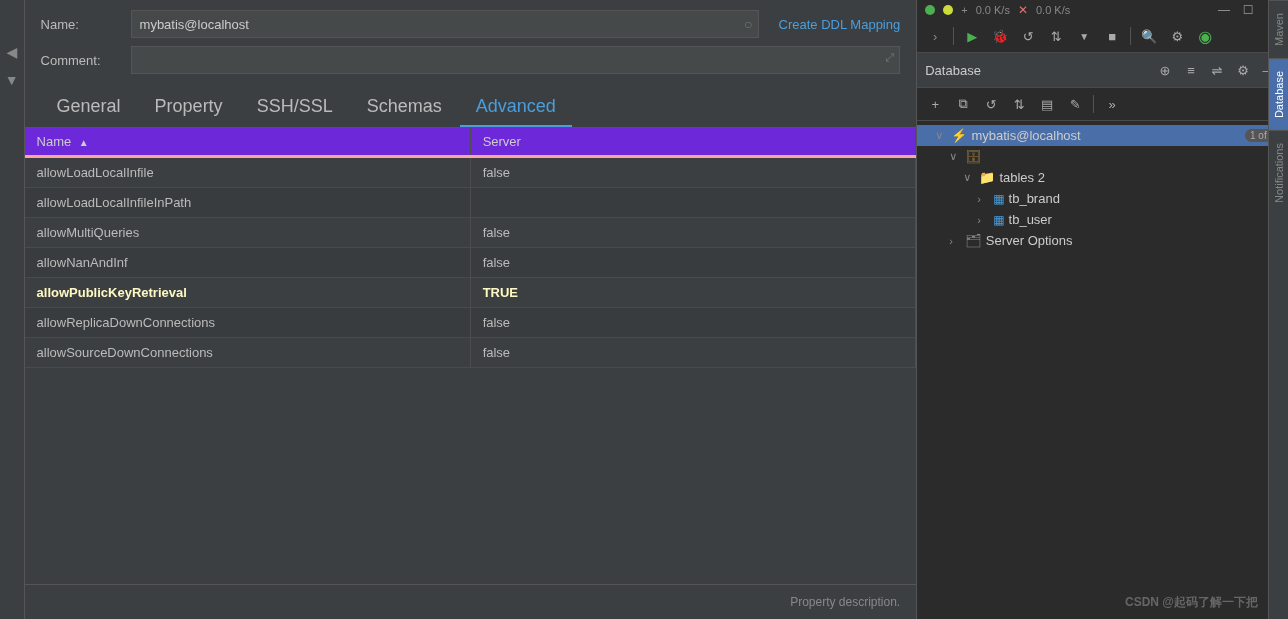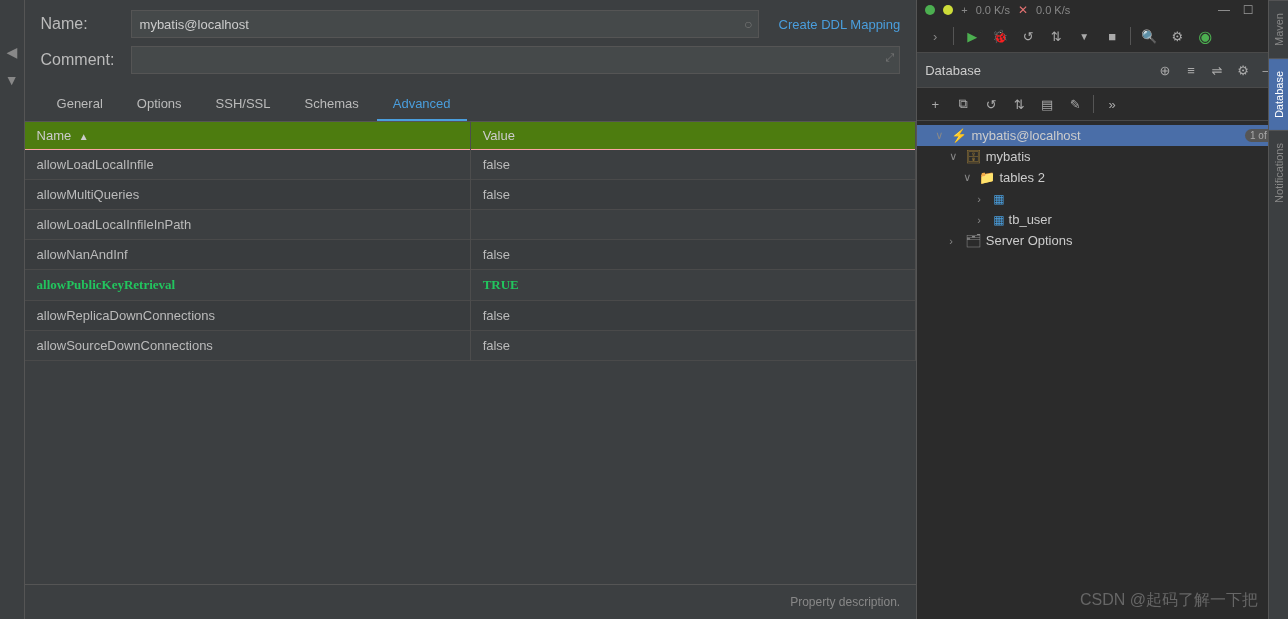--- a/index.html
+++ b/index.html
@@ -32,21 +32,21 @@
 
     .field-row {
       display: flex;
       align-items: center;
       margin-bottom: 8px;
     }
 
     .field-label {
       width: 90px;
       color: #bbb;
-      font-size: 16px;
+      font-size: 13px;
     }
 
     .field-input {
       flex: 1;
       background: #45494a;
       border: 1px solid #555;
       color: #ccc;
       font-size: 13px;
       padding: 4px 8px;
       height: 28px;
@@ -101,21 +101,21 @@
       align-items: flex-end;
       padding: 8px 16px 0 16px;
       border-bottom: 1px solid #555;
       background: #3c3f41;
     }
 
     .tab {
       padding: 6px 16px 8px 16px;
       color: #bbb;
       cursor: pointer;
-      font-size: 13px;
+      font-size: 18px;
       border-bottom: 2px solid transparent;
       margin-right: 2px;
     }
 
     .tab.active {
       color: #4a9edd;
       border-bottom: 2px solid #4a9edd;
     }
 
     
@@ -124,22 +124,22 @@
       overflow-y: auto;
       background: #3c3f41;
     }
 
     table {
       width: 100%;
       border-collapse: collapse;
     }
 
     thead tr {
-      background: #4d7c0f;
-      border-bottom: 1px solid #fca5a5;
+      background: #6d28d9;
+      border-bottom: 3px solid #fca5a5;
     }
 
     thead th {
       text-align: left;
       padding: 6px 12px;
       color: #ccc;
       font-weight: normal;
       font-size: 13px;
       border-right: 1px solid #4d4d4d;
     }
@@ -162,22 +162,21 @@
 
     tbody td {
       padding: 7px 12px;
       color: #bbb;
       font-size: 13px;
       border-right: 1px solid #4d4d4d;
     }
 
     tbody tr.bold-row td {
       font-weight: bold;
-      color: #22c55e;
-      font-family: Liberation Serif, serif;
+      color: #fef9c3;
     }
 
     .sort-icon {
       font-size: 10px;
       margin-left: 4px;
     }
 
     
     .table-container::-webkit-scrollbar {
       width: 8px;
@@ -403,21 +402,22 @@
 
     .red-bug {
       color: #e57373;
     }
 
     .csdn-text {
       position: absolute;
       bottom: 8px;
       right: 30px;
       color: #666;
-      font-size: 16px;
+      font-size: 12px;
+      font-weight: bold;
     }
   </style>
 </head>
 <body>
 
 <div class="left-arrow-panel">
   <div class="arrow-btn">◀</div>
   <div class="arrow-btn" style="margin-top:4px;">▼</div>
 </div>
 
@@ -437,49 +437,49 @@
       <div class="field-label">Comment:</div>
       <div class="field-input-wrapper" style="position:relative;">
         <input type="text" class="field-input" value="" style="">
         <span class="comment-expand-icon">⤢</span>
       </div>
     </div>
   </div>
 
   <div class="tabs-row">
     <div class="tab">General</div>
-    <div class="tab">Options</div>
+    <div class="tab">Property</div>
     <div class="tab">SSH/SSL</div>
     <div class="tab">Schemas</div>
     <div class="tab active">Advanced</div>
   </div>
 
   <div class="table-container">
     <table>
       <thead>
         <tr>
           <th>
             <span>Name</span>
             <span class="sort-icon">▲</span>
           </th>
-          <th>Value</th>
+          <th>Server</th>
         </tr>
       </thead>
       <tbody id="table-body">
       <tr>
     <td>allowLoadLocalInfile</td>
     <td>false</td>
   </tr>
           <tr>
+    <td>allowLoadLocalInfileInPath</td>
+    <td></td>
+  </tr>
+          <tr>
     <td>allowMultiQueries</td>
     <td>false</td>
-  </tr>
-          <tr>
-    <td>allowLoadLocalInfileInPath</td>
-    <td></td>
   </tr>
           <tr>
     <td>allowNanAndInf</td>
     <td>false</td>
   </tr>
           <tr class="bold-row">
     <td>allowPublicKeyRetrieval</td>
     <td>TRUE</td>
   </tr>
           <tr>
@@ -554,32 +554,32 @@
     <div id="tree-root">
         <div class="tree-item selected" style="padding-left: 18px;">
     <span class="chevron" style="font-size:11px;">∨</span>
     <span class="tree-icon"><span style="color:#4a9edd;font-size:13px;">⚡</span></span>
     <span class="tree-label">mybatis@localhost</span>
     <span class="tree-badge">1 of 6</span>
   </div>
         <div class="tree-item" style="padding-left: 32px;">
     <span class="chevron" style="font-size:11px;">∨</span>
     <span class="tree-icon"><span style="color:#9c7c38;font-size:13px;">🗄</span></span>
-    <span class="tree-label">mybatis</span>
 
   </div>
         <div class="tree-item" style="padding-left: 46px;">
     <span class="chevron" style="font-size:11px;">∨</span>
     <span class="tree-icon"><span style="color:#5c8dd6;font-size:13px;">📁</span></span>
     <span class="tree-label">tables  2</span>
 
   </div>
         <div class="tree-item" style="padding-left: 60px;">
     <span class="chevron" style="font-size:11px;">›</span>
     <span class="tree-icon"><span style="color:#4a9edd;font-size:12px;">▦</span></span>
+    <span class="tree-label">tb_brand</span>
 
   </div>
         <div class="tree-item" style="padding-left: 60px;">
     <span class="chevron" style="font-size:11px;">›</span>
     <span class="tree-icon"><span style="color:#4a9edd;font-size:12px;">▦</span></span>
     <span class="tree-label">tb_user</span>
 
   </div>
         <div class="tree-item" style="padding-left: 32px;">
     <span class="chevron" style="font-size:11px;">›</span>

